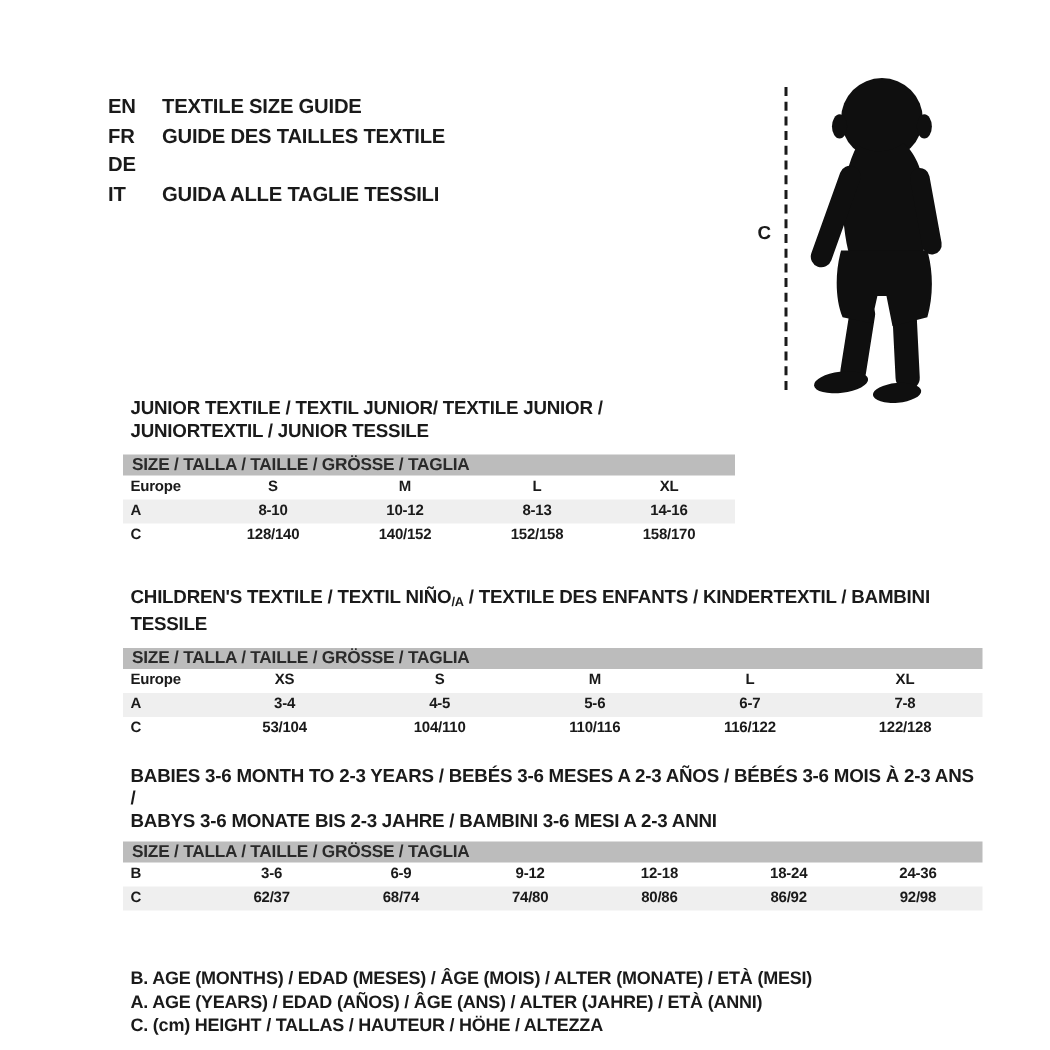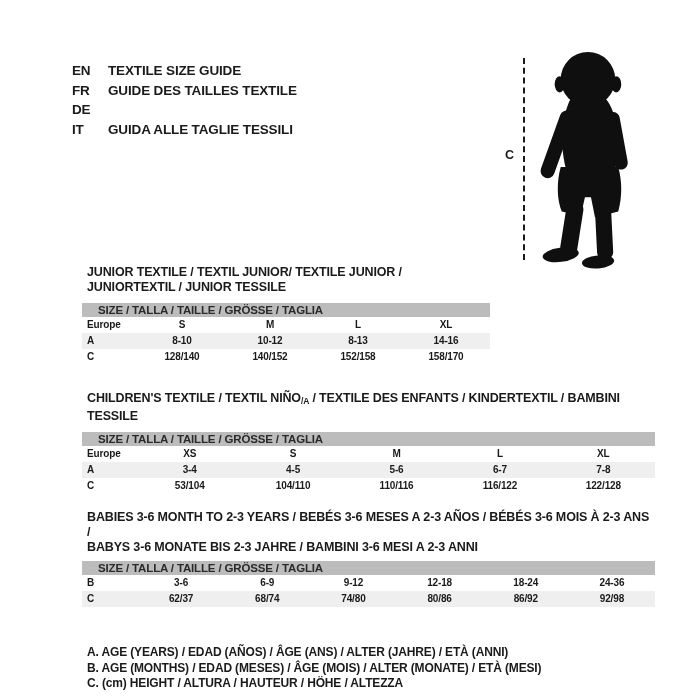--- a/index.html
+++ b/index.html
@@ -24,21 +24,21 @@
   .measure-line { position:absolute; left:23px; top:8px; height:202px; width:0;
                   border-left:2px dashed #1a1a1a; }
   .measure-label { position:absolute; left:5px; top:98px; font-size:12.5px; }
   .baby-svg { position:absolute; left:33px; top:0; }
 
   
   .content { position:absolute; left:82px; top:265px; width:573px; }
   .tbl-title { font-size:12.5px; line-height:15px; padding-left:5px; }
   .tbl-title .sub { font-size:8.5px; vertical-align:-2px; }
   .size-bar { height:14px; line-height:14px; background:#bcbcbc; color:#2a2a2a;
-              font-size:11.5px; padding-left:16px; }
+              font-size:11.5px; padding-left:6px; }
   .trow { display:flex; height:16px; line-height:16px; font-size:10px; }
   .trow.shaded { background:#efefef; }
   .tlabel { flex:0 0 56px; padding-left:5px; }
   .tcell { flex:1; text-align:center; }
 
   .tbl-1 { width:408px; }
   .tbl-1 .tbl-title { margin-bottom:8px; }
   .tbl-2 { width:573px; margin-top:26px; }
   .tbl-2 .tbl-title { margin-bottom:8px; }
   .tbl-3 { width:573px; margin-top:16px; }
@@ -169,18 +169,18 @@
       <span class="tcell">62/37</span>
       <span class="tcell">68/74</span>
       <span class="tcell">74/80</span>
       <span class="tcell">80/86</span>
       <span class="tcell">86/92</span>
       <span class="tcell">92/98</span>
     </div>
   </div>
 
   <div class="notes">
+    <div class="note-line">B. AGE (MONTHS) / EDAD (MESES) / ÂGE (MOIS) / ALTER (MONATE) / ETÀ (MESI)</div>
     <div class="note-line">A. AGE (YEARS) / EDAD (AÑOS) / ÂGE (ANS) / ALTER (JAHRE) / ETÀ (ANNI)</div>
-    <div class="note-line">B. AGE (MONTHS) / EDAD (MESES) / ÂGE (MOIS) / ALTER (MONATE) / ETÀ (MESI)</div>
-    <div class="note-line">C. (cm) HEIGHT / ALTURA / HAUTEUR / HÖHE / ALTEZZA</div>
+    <div class="note-line">C. (cm) HEIGHT / TALLAS / HAUTEUR / HÖHE / ALTEZZA</div>
   </div>
 
 </div>
 
 </body></html>

